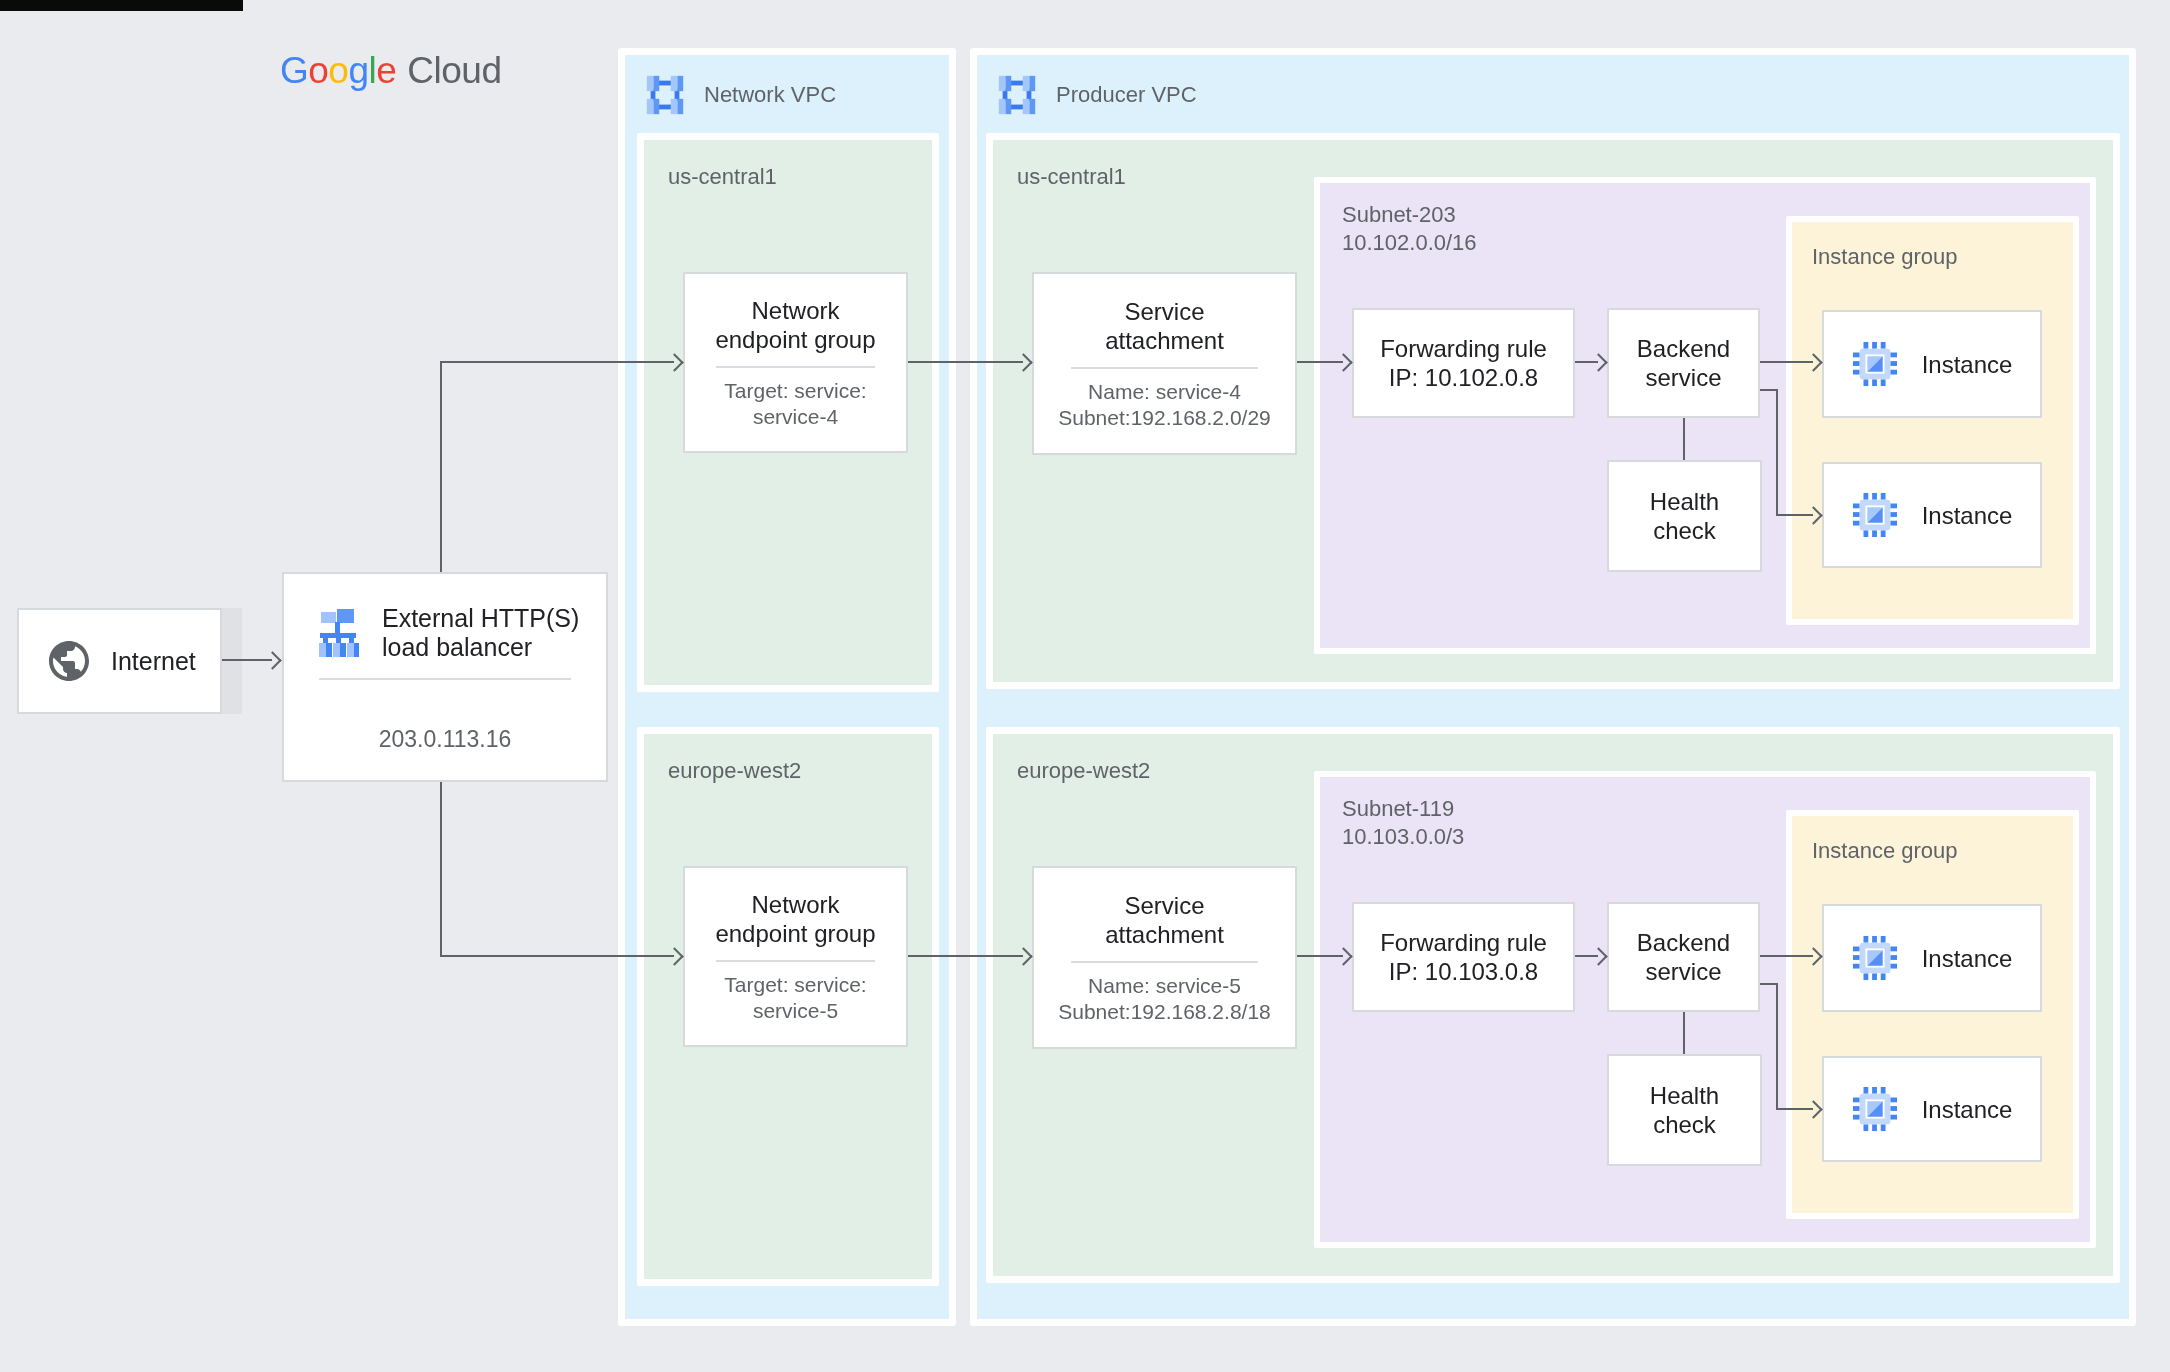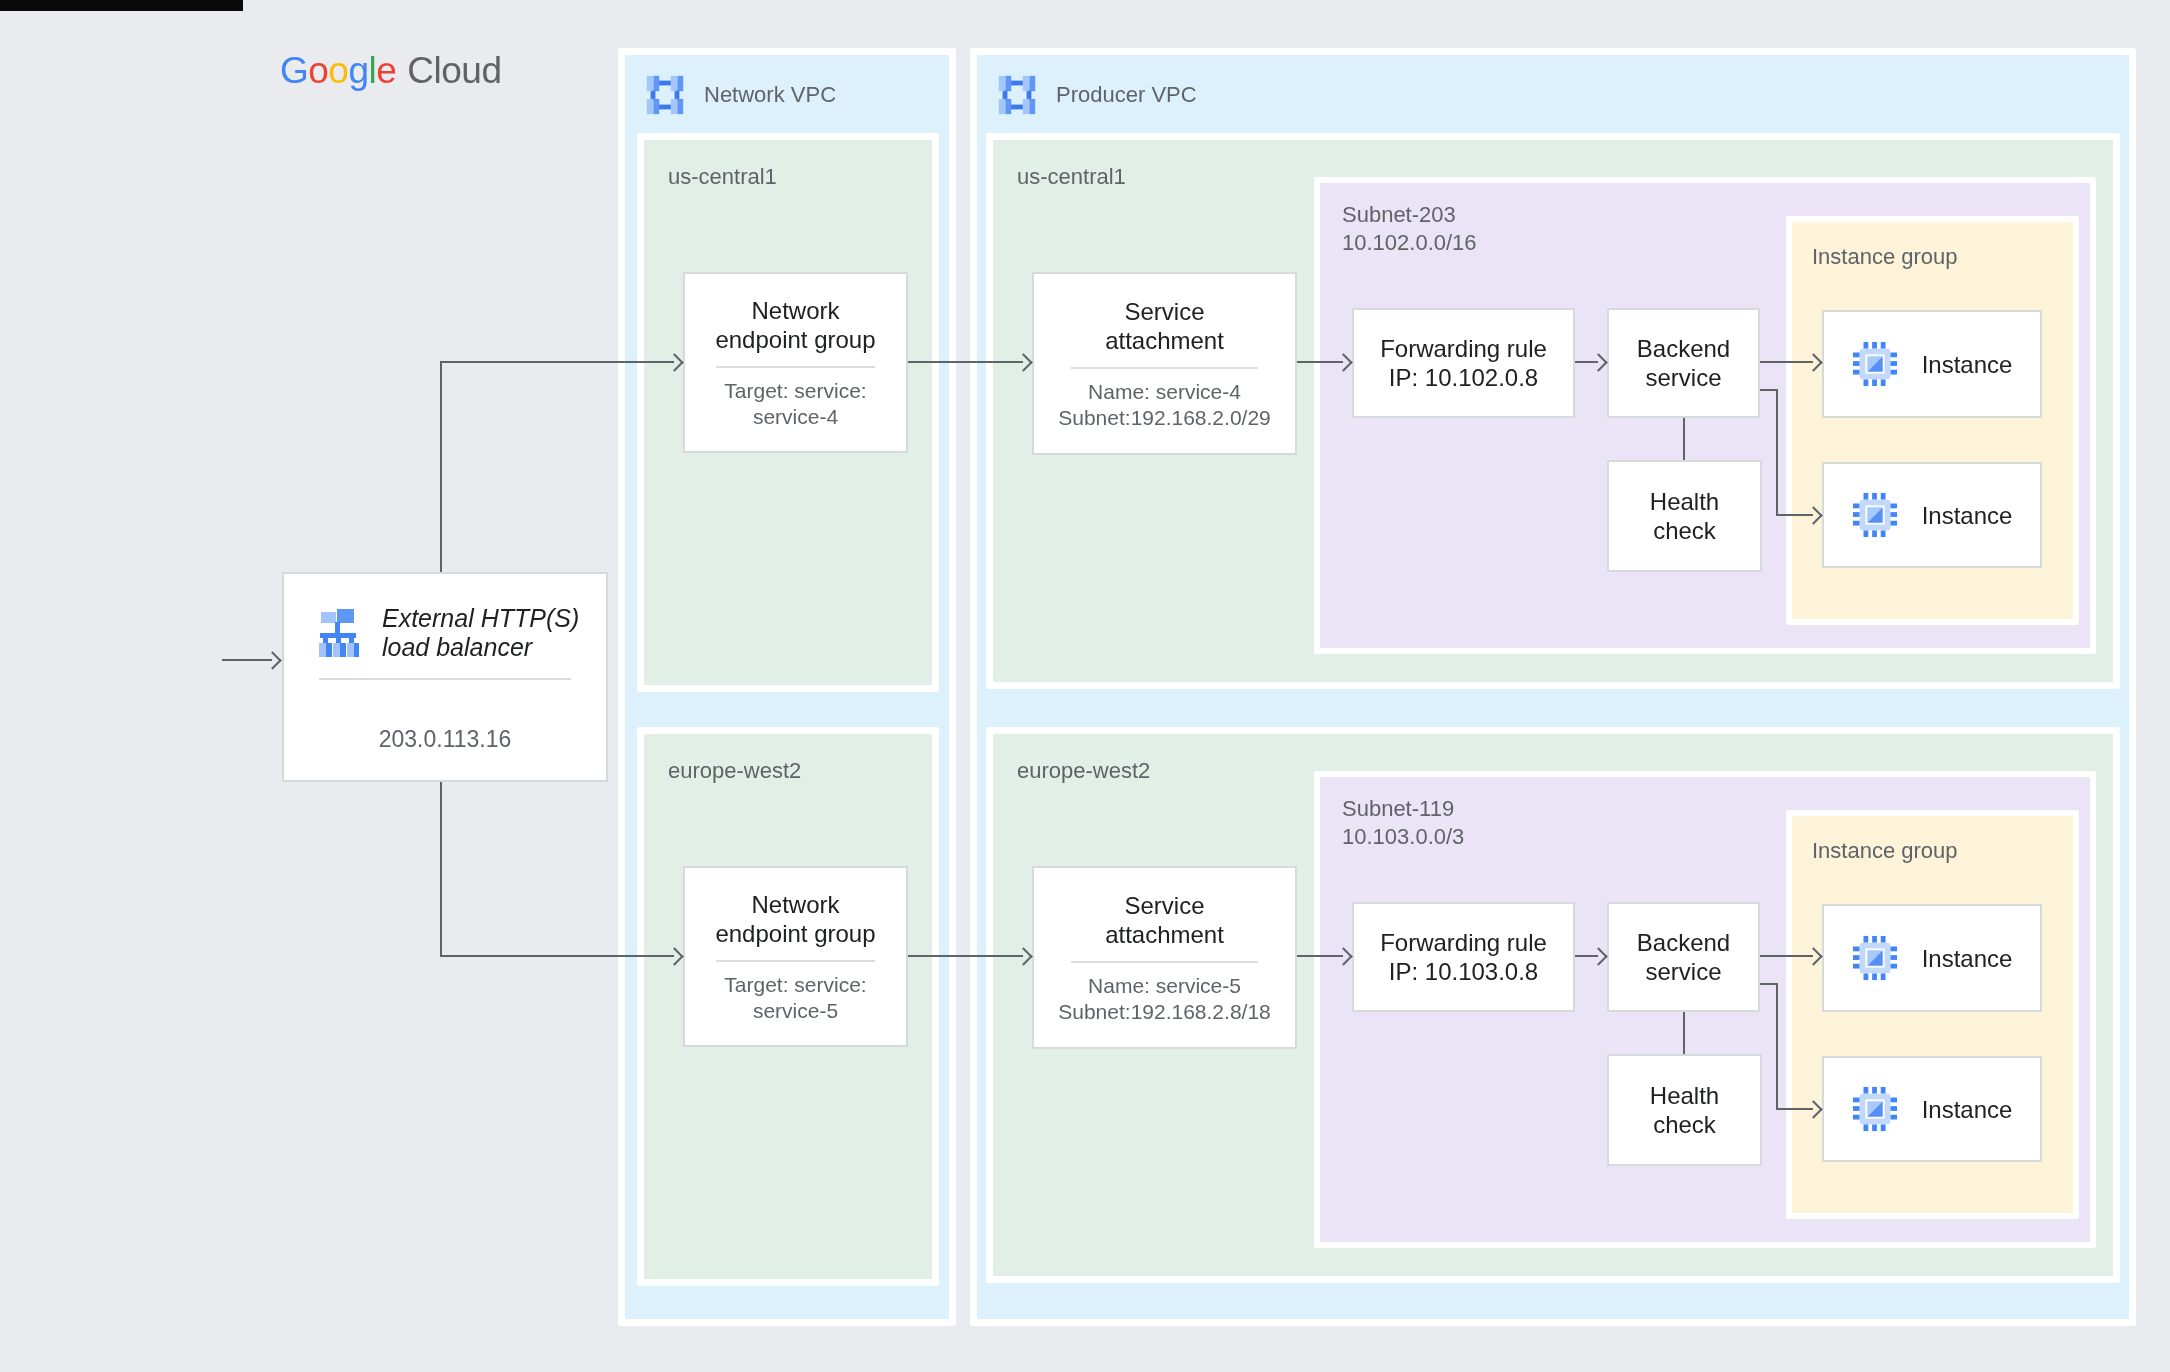--- a/index.html
+++ b/index.html
@@ -31,21 +31,21 @@
   .node-title{font-size:24px;line-height:29px;color:#202124;}
   .node-sub{font-size:21px;line-height:26px;color:#5f6368;}
   .node-divider{width:72%;border-top:2px solid #dadce0;margin:12px auto 10px;}
 
   .internet-box{position:absolute;background:#ffffff;border:2px solid #d7dadd;box-sizing:border-box;
                 display:flex;align-items:center;gap:18px;padding-left:26px;
                 box-shadow:20px 0 0 #dfe1e4;}
   .internet-label{font-size:25px;color:#202124;}
 
   .lb-box{position:absolute;background:#ffffff;border:2px solid #d7dadd;box-sizing:border-box;}
-  .lb-head{display:flex;align-items:center;gap:22px;margin:30px 0 0 34px;font-style:italic;}
+  .lb-head{display:flex;align-items:center;gap:22px;margin:30px 0 0 34px;}
   .lb-title{font-size:25px;line-height:29px;color:#202124;text-align:left;}
   .lb-divider{width:78%;border-top:2px solid #dadce0;margin:16px auto 0;}
   .lb-ip{margin-top:46px;text-align:center;font-size:23px;color:#5f6368;}
 
   .line{position:absolute;background:#5f6368;}
   .hline{height:2px;}
   .vline{width:2px;}
   .arr{position:absolute;width:11px;height:11px;border-top:2px solid #5f6368;border-right:2px solid #5f6368;
        transform:rotate(45deg);}
   .inst-node{flex-direction:row;gap:24px;}
@@ -144,20 +144,26 @@
     </div>
   </div>
 
   <div class="igroup" style="left:1786px;top:216px;width:293px;height:409px;">
     <span class="igroup-label">Instance group</span>
   </div>
   <div class="igroup" style="left:1786px;top:810px;width:293px;height:409px;">
     <span class="igroup-label">Instance group</span>
   </div>
 
+  <div class="internet-box" style="left:17px;top:608px;width:205px;height:106px;">
+    <svg width="48" height="48" viewBox="0 0 24 24">
+      <path fill="#5f6368" d="M12 2C6.48 2 2 6.48 2 12s4.48 10 10 10 10-4.48 10-10S17.52 2 12 2zm-1 17.93c-3.95-.49-7-3.85-7-7.93 0-.62.08-1.21.21-1.79L9 15v1c0 1.1.9 2 2 2v1.93zm6.9-2.54c-.26-.81-1-1.39-1.9-1.39h-1v-3c0-.55-.45-1-1-1H8v-2h2c.55 0 1-.45 1-1V7h2c1.1 0 2-.9 2-2v-.41c2.93 1.19 5 4.06 5 7.41 0 2.08-.8 3.97-2.1 5.39z"></path>
+    </svg>
+    <span class="internet-label">Internet</span>
+  </div>
 
   <div class="lb-box" style="left:282px;top:572px;width:326px;height:210px;">
     <div class="lb-head">
       <svg width="42" height="50" viewBox="0 0 42 50">
         <rect x="3" y="4" width="15" height="11" fill="#a1c2fa"></rect>
         <rect x="19" y="1" width="17" height="14" fill="#5e97f6"></rect>
         <rect x="17" y="14" width="5" height="11" fill="#4285f4"></rect>
         <rect x="2" y="25" width="36" height="5" fill="#4285f4"></rect>
         <rect x="5" y="30" width="5" height="5" fill="#4285f4"></rect>
         <rect x="18" y="30" width="5" height="5" fill="#4285f4"></rect>

